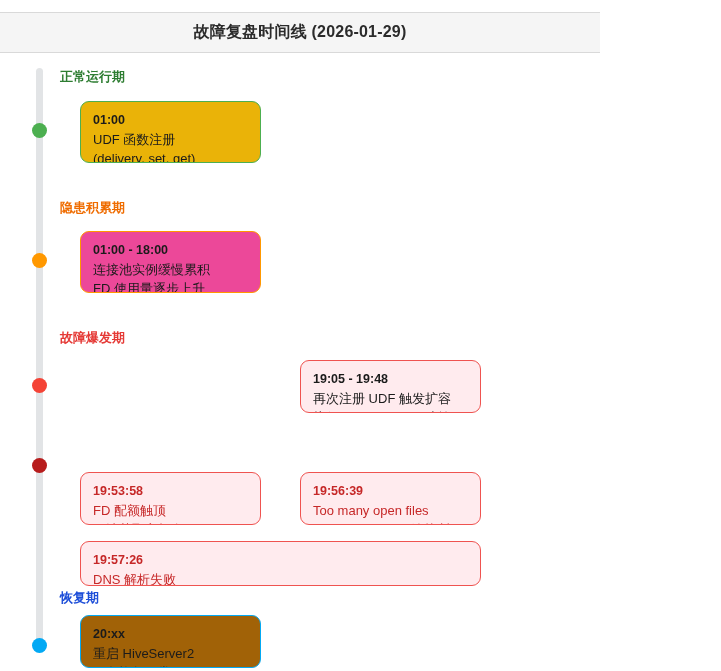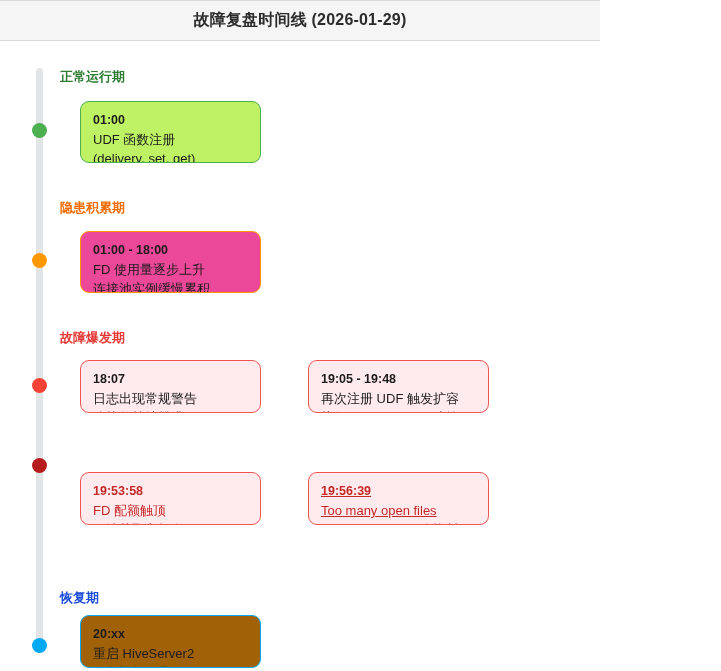--- a/index.html
+++ b/index.html
@@ -13,21 +13,21 @@
     font-family: "Liberation Sans", "DejaVu Sans", sans-serif;
     color: #212121;
     overflow: hidden;
     position: relative;
   }
 
   
   .header-bar {
     position: absolute;
     left: 0;
-    top: 0;
+    top: 12px;
     width: 600px;
     height: 41px;
     box-sizing: border-box;
     background: #f5f5f5;
     border-bottom: 1px solid #d9d9d9;
     border-top: 1px solid #d9d9d9;
     display: flex;
     align-items: center;
     justify-content: center;
   }
@@ -85,27 +85,27 @@
   .card .t {
     font-weight: bold;
     display: block;
     font-size: 12.5px;
   }
   .card .l {
     display: block;
     white-space: nowrap;
   }
 
-  .card.green  { background: #bef264; border-color: #4caf50; color: #1b1b1b; }
+  .card.green  { background: #eab308; border-color: #4caf50; color: #1b1b1b; }
   .card.orange { background: #ec4899; border-color: #ff9800; color: #1b1b1b; }
   .card.red    { background: #ffebee; border-color: #ef5350; color: #1b1b1b; }
   .card.red-text { color: #c62828; margin-top: 32px; }
 
   .col-a { left: 80px;  width: 181px; }
-  .col-b { left: 308px; width: 181px; }
+  .col-b { left: 300px; width: 181px; }
   .col-wide { left: 80px; width: 401px; }
 </style>
 </head>
 <body>
 
 <div class="header-bar">
   <div class="header-title">故障复盘时间线 (2026-01-29)</div>
 </div>
 
 <div class="timeline">
@@ -123,50 +123,50 @@
   <div class="card green col-a" style="top:60px; height:62px;">
     <span class="t">01:00</span>
     <span class="l">UDF 函数注册</span>
     <span class="l">(delivery, set, get)</span>
   </div>
 
   <div class="phase-label" style="top:158px; color:#ef6c00;">隐患积累期</div>
 
   <div class="card orange col-a" style="top:190px; height:62px;">
     <span class="t">01:00 - 18:00</span>
+    <span class="l">连接池实例缓慢累积</span>
     <span class="l">FD 使用量逐步上升</span>
-    <span class="l">连接池实例缓慢累积</span>
   </div>
 
   <div class="phase-label" style="top:288px; color:#e53935;">故障爆发期</div>
 
-  <div class="card red col-a" style="top:319px; height:53px;">
-    <span class="t">18:07</span>
-    <span class="l">日志出现常规警告</span>
-    <span class="l">连接数持续攀升</span>
-  </div>
 
   <div class="card red col-b" style="top:319px; height:53px;">
     <span class="t">19:05 - 19:48</span>
     <span class="l">再次注册 UDF 触发扩容</span>
     <span class="l">执行 redis_delivery 查询</span>
   </div>
 
   <div class="card red red-text col-a" style="top:399px; height:53px;">
     <span class="t">19:53:58</span>
     <span class="l">FD 配额触顶</span>
     <span class="l">无法获取主机名</span>
   </div>
 
-  <div class="card red red-text col-b" style="top:399px; height:53px;text-decoration:underline;">
+  <div class="card red red-text col-b" style="top:399px; height:53px;">
     <span class="t">19:56:39</span>
     <span class="l">Too many open files</span>
     <span class="l">Redis/Metastore 连接断开</span>
   </div>
 
+  <div class="card red red-text col-wide" style="top:468px; height:45px;">
+    <span class="t">19:57:26</span>
+    <span class="l">DNS 解析失败</span>
+
+  </div>
 
   <div class="phase-label" style="top:548px; color:#1d4ed8;">恢复期</div>
 
   <div class="card col-a" style="top:574px; height:53px; background:#a16207; border-color:#03a9f4; color:#1b1b1b;">
     <span class="t">20:xx</span>
     <span class="l">重启 HiveServer2</span>
     <span class="l">服务恢复正常</span>
   </div>
 
 </div>

